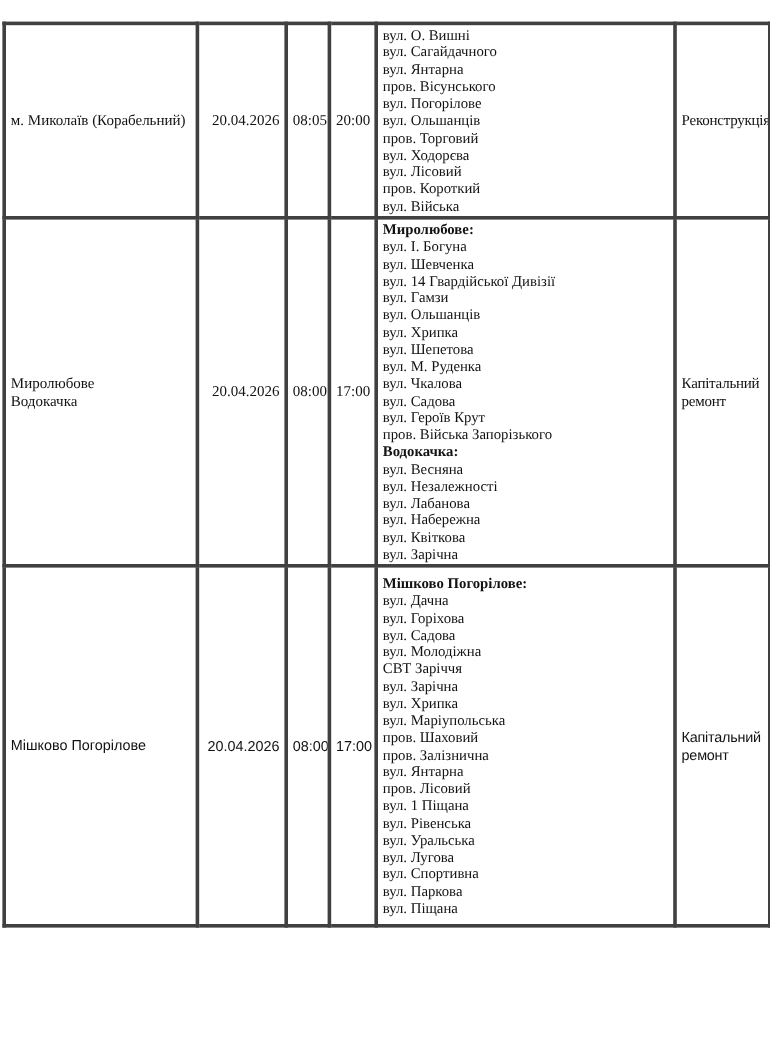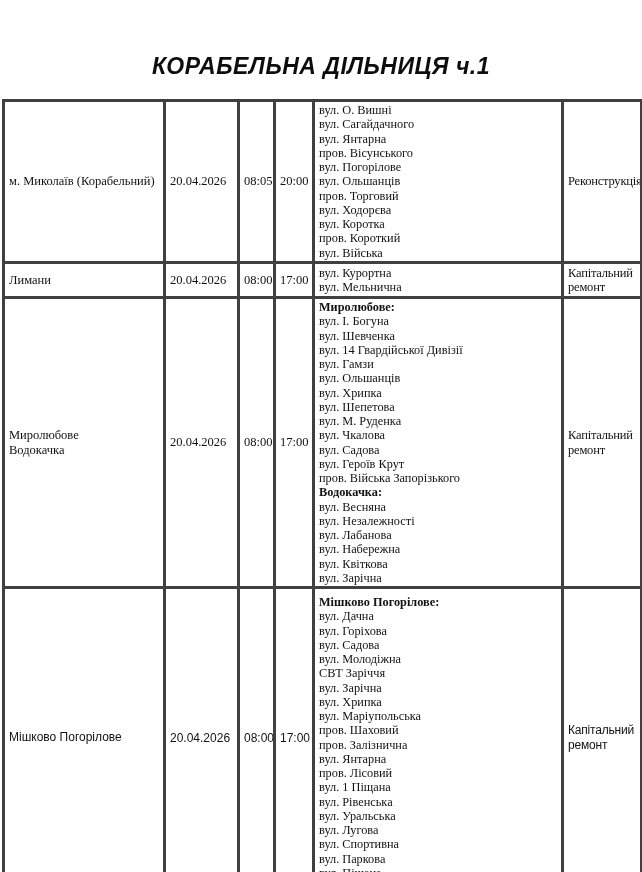--- a/index.html
+++ b/index.html
@@ -37,21 +37,21 @@
     font-size: 12.5px;
     padding: 1px 4px;
     overflow: hidden;
   }
   td.c-loc {
     white-space: pre-line;
     line-height: 15px;
     padding-left: 5px;
   }
   td.c-date, td.c-start, td.c-end {
-    text-align: left;
+    text-align: right;
     padding: 1px 1px;
   }
   td.c-streets {
     vertical-align: top;
     padding: 2px 3px 1px 4px;
   }
   .street-line {
     line-height: 14.25px;
     font-size: 12.3px;
     white-space: nowrap;
@@ -77,21 +77,20 @@
   
   tr.row-0 { height: 162px; }
   tr.row-1 { height: 35px;  }
   tr.row-2 { height: 286px; }
   tr.row-3 { height: 300px; }
 </style>
 </head>
 <body>
 
 <div class="page">
-  <h1 class="page-title">КОРАБЕЛЬНА ДІЛЬНИЦЯ ч.1</h1>
 
   <table class="schedule">
     <colgroup>
       <col style="width:161px">
       <col style="width:74px">
       <col style="width:36px">
       <col style="width:39px">
       <col style="width:249px">
       <col style="width:79px">
     </colgroup>
@@ -103,36 +102,25 @@
           <td class="c-end">20:00</td>
           <td class="c-streets">
             <div class="street-line">вул. О. Вишні</div>
             <div class="street-line">вул. Сагайдачного</div>
             <div class="street-line">вул. Янтарна</div>
             <div class="street-line">пров. Вісунського</div>
             <div class="street-line">вул. Погорілове</div>
             <div class="street-line">вул. Ольшанців</div>
             <div class="street-line">пров. Торговий</div>
             <div class="street-line">вул. Ходорєва</div>
-            <div class="street-line">вул. Коротка</div>
+            <div class="street-line">вул. Лісовий</div>
             <div class="street-line">пров. Короткий</div>
             <div class="street-line">вул. Війська</div>
           </td>
           <td class="c-type">Реконструкція</td>
-        </tr>
-        <tr class="row-1">
-          <td class="c-loc">Лимани</td>
-          <td class="c-date">20.04.2026</td>
-          <td class="c-start">08:00</td>
-          <td class="c-end">17:00</td>
-          <td class="c-streets">
-            <div class="street-line">вул. Курортна</div>
-            <div class="street-line">вул. Мельнична</div>
-          </td>
-          <td class="c-type">Капітальний ремонт</td>
         </tr>
         <tr class="row-2">
           <td class="c-loc">Миролюбове
 Водокачка</td>
           <td class="c-date">20.04.2026</td>
           <td class="c-start">08:00</td>
           <td class="c-end">17:00</td>
           <td class="c-streets">
             <div class="street-line bold">Миролюбове:</div>
             <div class="street-line">вул. І. Богуна</div>

